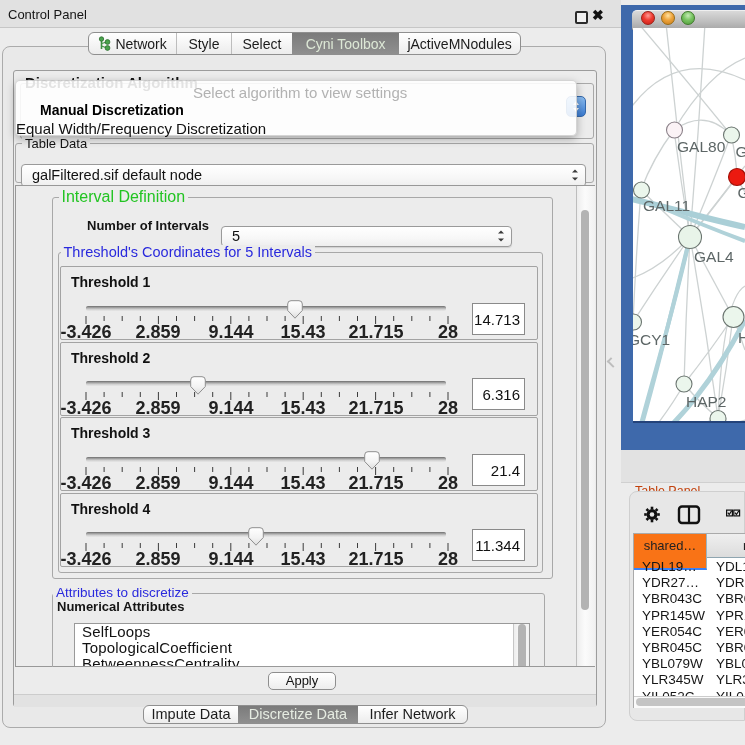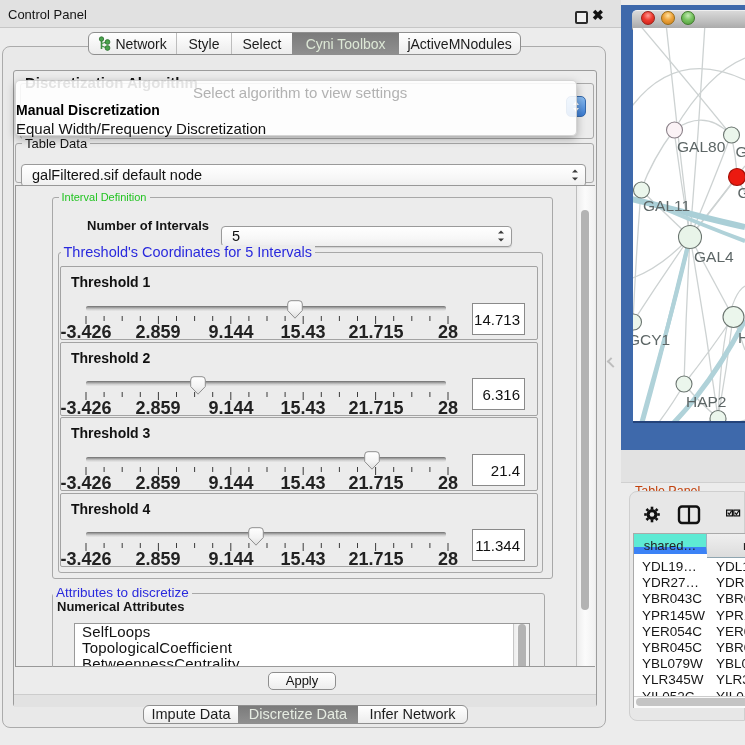--- a/index.html
+++ b/index.html
@@ -56,40 +56,40 @@
 
 <div class="gbox" style="left:20px;top:83px;width:572px;height:54px;"></div>
 <div class="gtitle bold" style="left:22px;top:75.5px;color:#141414;font-size:15px;background:none;">Discretization Algorithm</div>
 <div class="abs" style="left:566px;top:96px;width:20px;height:21px;border-radius:5px;background:linear-gradient(#8abcf0,#3a7ad0);border:1px solid #3568aa;box-sizing:border-box;">
   <div style="position:absolute;left:6px;top:4px;width:0;height:0;border-left:3.5px solid transparent;border-right:3.5px solid transparent;border-bottom:4px solid #fff;"></div>
   <div style="position:absolute;left:6px;bottom:4px;width:0;height:0;border-left:3.5px solid transparent;border-right:3.5px solid transparent;border-top:4px solid #fff;"></div>
 </div>
 
 <div class="abs" style="left:15px;top:80px;width:562px;height:56px;background:rgba(255,255,255,0.88);border:1px solid rgba(150,150,150,0.4);border-radius:5px;box-shadow:0 3px 8px rgba(0,0,0,0.3);box-sizing:border-box;z-index:40;"></div>
 <div class="abs" style="left:193px;top:84px;font-size:15px;color:#b2b2b2;z-index:41;">Select algorithm to view settings</div>
-<div class="abs bold" style="left:16px;top:102px;font-size:14px;color:#000;z-index:41;">Manual Discretization</div>
+<div class="abs bold" style="left:16px;top:102px;font-size:14px;color:#000;z-index:41;padding-left:24px;">Manual Discretization</div>
 <div class="abs" style="left:16px;top:119.5px;font-size:15px;color:#111;z-index:41;">Equal Width/Frequency Discretization</div>
 
 <div class="gbox" style="left:15px;top:143px;width:577px;height:38px;"></div>
 <div class="gtitle" style="left:22px;top:137px;color:#141414;">Table Data</div>
 <div class="combo" style="left:21px;top:153.5px;width:563px;height:21px;">
   <span class="ctext">galFiltered.sif default node</span>
   <div class="arrows">
       <div class="up"></div>
       <div class="dn"></div>
     </div>
 </div>
 
 <div class="abs" style="left:15px;top:185px;width:580px;height:482px;border:1px solid #989898;background:#ececec;box-sizing:border-box;"></div>
 
 <div class="abs" style="left:576px;top:186px;width:18px;height:480px;background:linear-gradient(to right,#ededed,#fbfbfb 45%,#f1f1f1);border-left:1px solid #bdbdbd;"></div>
 <div class="abs" style="left:581px;top:210px;width:8px;height:400px;background:#b3b3b3;border-radius:4px;"></div>
 
 <div class="gbox" style="left:52px;top:197px;width:499px;height:380px;"></div>
-<div class="gtitle" style="left:58.5px;top:190px;color:#22c422;font-size:11px;line-height:14.5px;">Interval Definition</div>
+<div class="gtitle" style="left:58.5px;top:190px;color:#22c422;font-size:16px;line-height:14.5px;">Interval Definition</div>
 
 <div class="abs bold" style="left:87px;top:218px;font-size:13px;color:#141414;">Number of Intervals</div>
 <div class="combo" style="left:221px;top:215.5px;width:289px;height:19.5px;">
   <span class="ctext">5</span>
   <div class="arrows">
       <div class="up"></div>
       <div class="dn"></div>
     </div>
 </div>
 
@@ -402,20 +402,20 @@
 
   <g transform="translate(83,3.5)">
     <rect x="0.6" y="1.6" width="5.8" height="5.8" fill="none" stroke="#111" stroke-width="1.2"></rect>
     <path d="M1.8 4.2 l1.4 1.8 l2.4 -3.6" fill="none" stroke="#111" stroke-width="1.2"></path>
     <rect x="7.8" y="1.6" width="5.8" height="5.8" fill="none" stroke="#111" stroke-width="1.2"></rect>
     <path d="M9 4.2 l1.4 1.8 l2.4 -3.6" fill="none" stroke="#111" stroke-width="1.2"></path>
   </g>
 </svg>
 
 <div class="abs" style="left:633px;top:533px;width:112px;height:174px;background:#fff;border-top:1px solid #aaa;border-left:1px solid #aaa;overflow:hidden;">
-  <div style="position:absolute;left:0;top:0;width:73px;height:20px;background:#5eead4;border-right:1px solid #9ab4c2;border-bottom:7px solid #3b82f6;box-sizing:border-box;text-align:center;font-size:13px;color:#222;line-height:23px;">shared…</div>
+  <div style="position:absolute;left:0;top:0;width:73px;height:36px;background:#f97316;border-right:1px solid #9ab4c2;border-bottom:2px solid #3b82f6;box-sizing:border-box;text-align:center;font-size:13px;color:#222;line-height:23px;">shared…</div>
   <div style="position:absolute;left:73px;top:0;width:39px;height:24px;background:linear-gradient(#efefef,#dcdcdc);border-bottom:1px solid #8fa5b0;box-sizing:border-box;font-size:13px;color:#222;line-height:23px;padding-left:36px;">n</div>
   <div style="position:absolute;left:8px;top:25px;font-size:13.5px;color:#161616;line-height:16.2px;">YDL19…<br>YDR27…<br>YBR043C<br>YPR145W<br>YER054C<br>YBR045C<br>YBL079W<br>YLR345W<br>YIL052C</div>
   <div style="position:absolute;left:82px;top:25px;font-size:13.5px;color:#161616;line-height:16.2px;">YDL1<br>YDR2<br>YBR0<br>YPR1<br>YER0<br>YBR0<br>YBL0<br>YLR3<br>YIL0</div>
 
   <div style="position:absolute;left:0;top:162px;width:112px;height:12px;background:#fafafa;border-top:1px solid #ccc;"></div>
   <div style="position:absolute;left:2px;top:163.5px;width:130px;height:8px;background:#c4c4c4;border-radius:4px;"></div>
 </div>
 
 </body></html>

